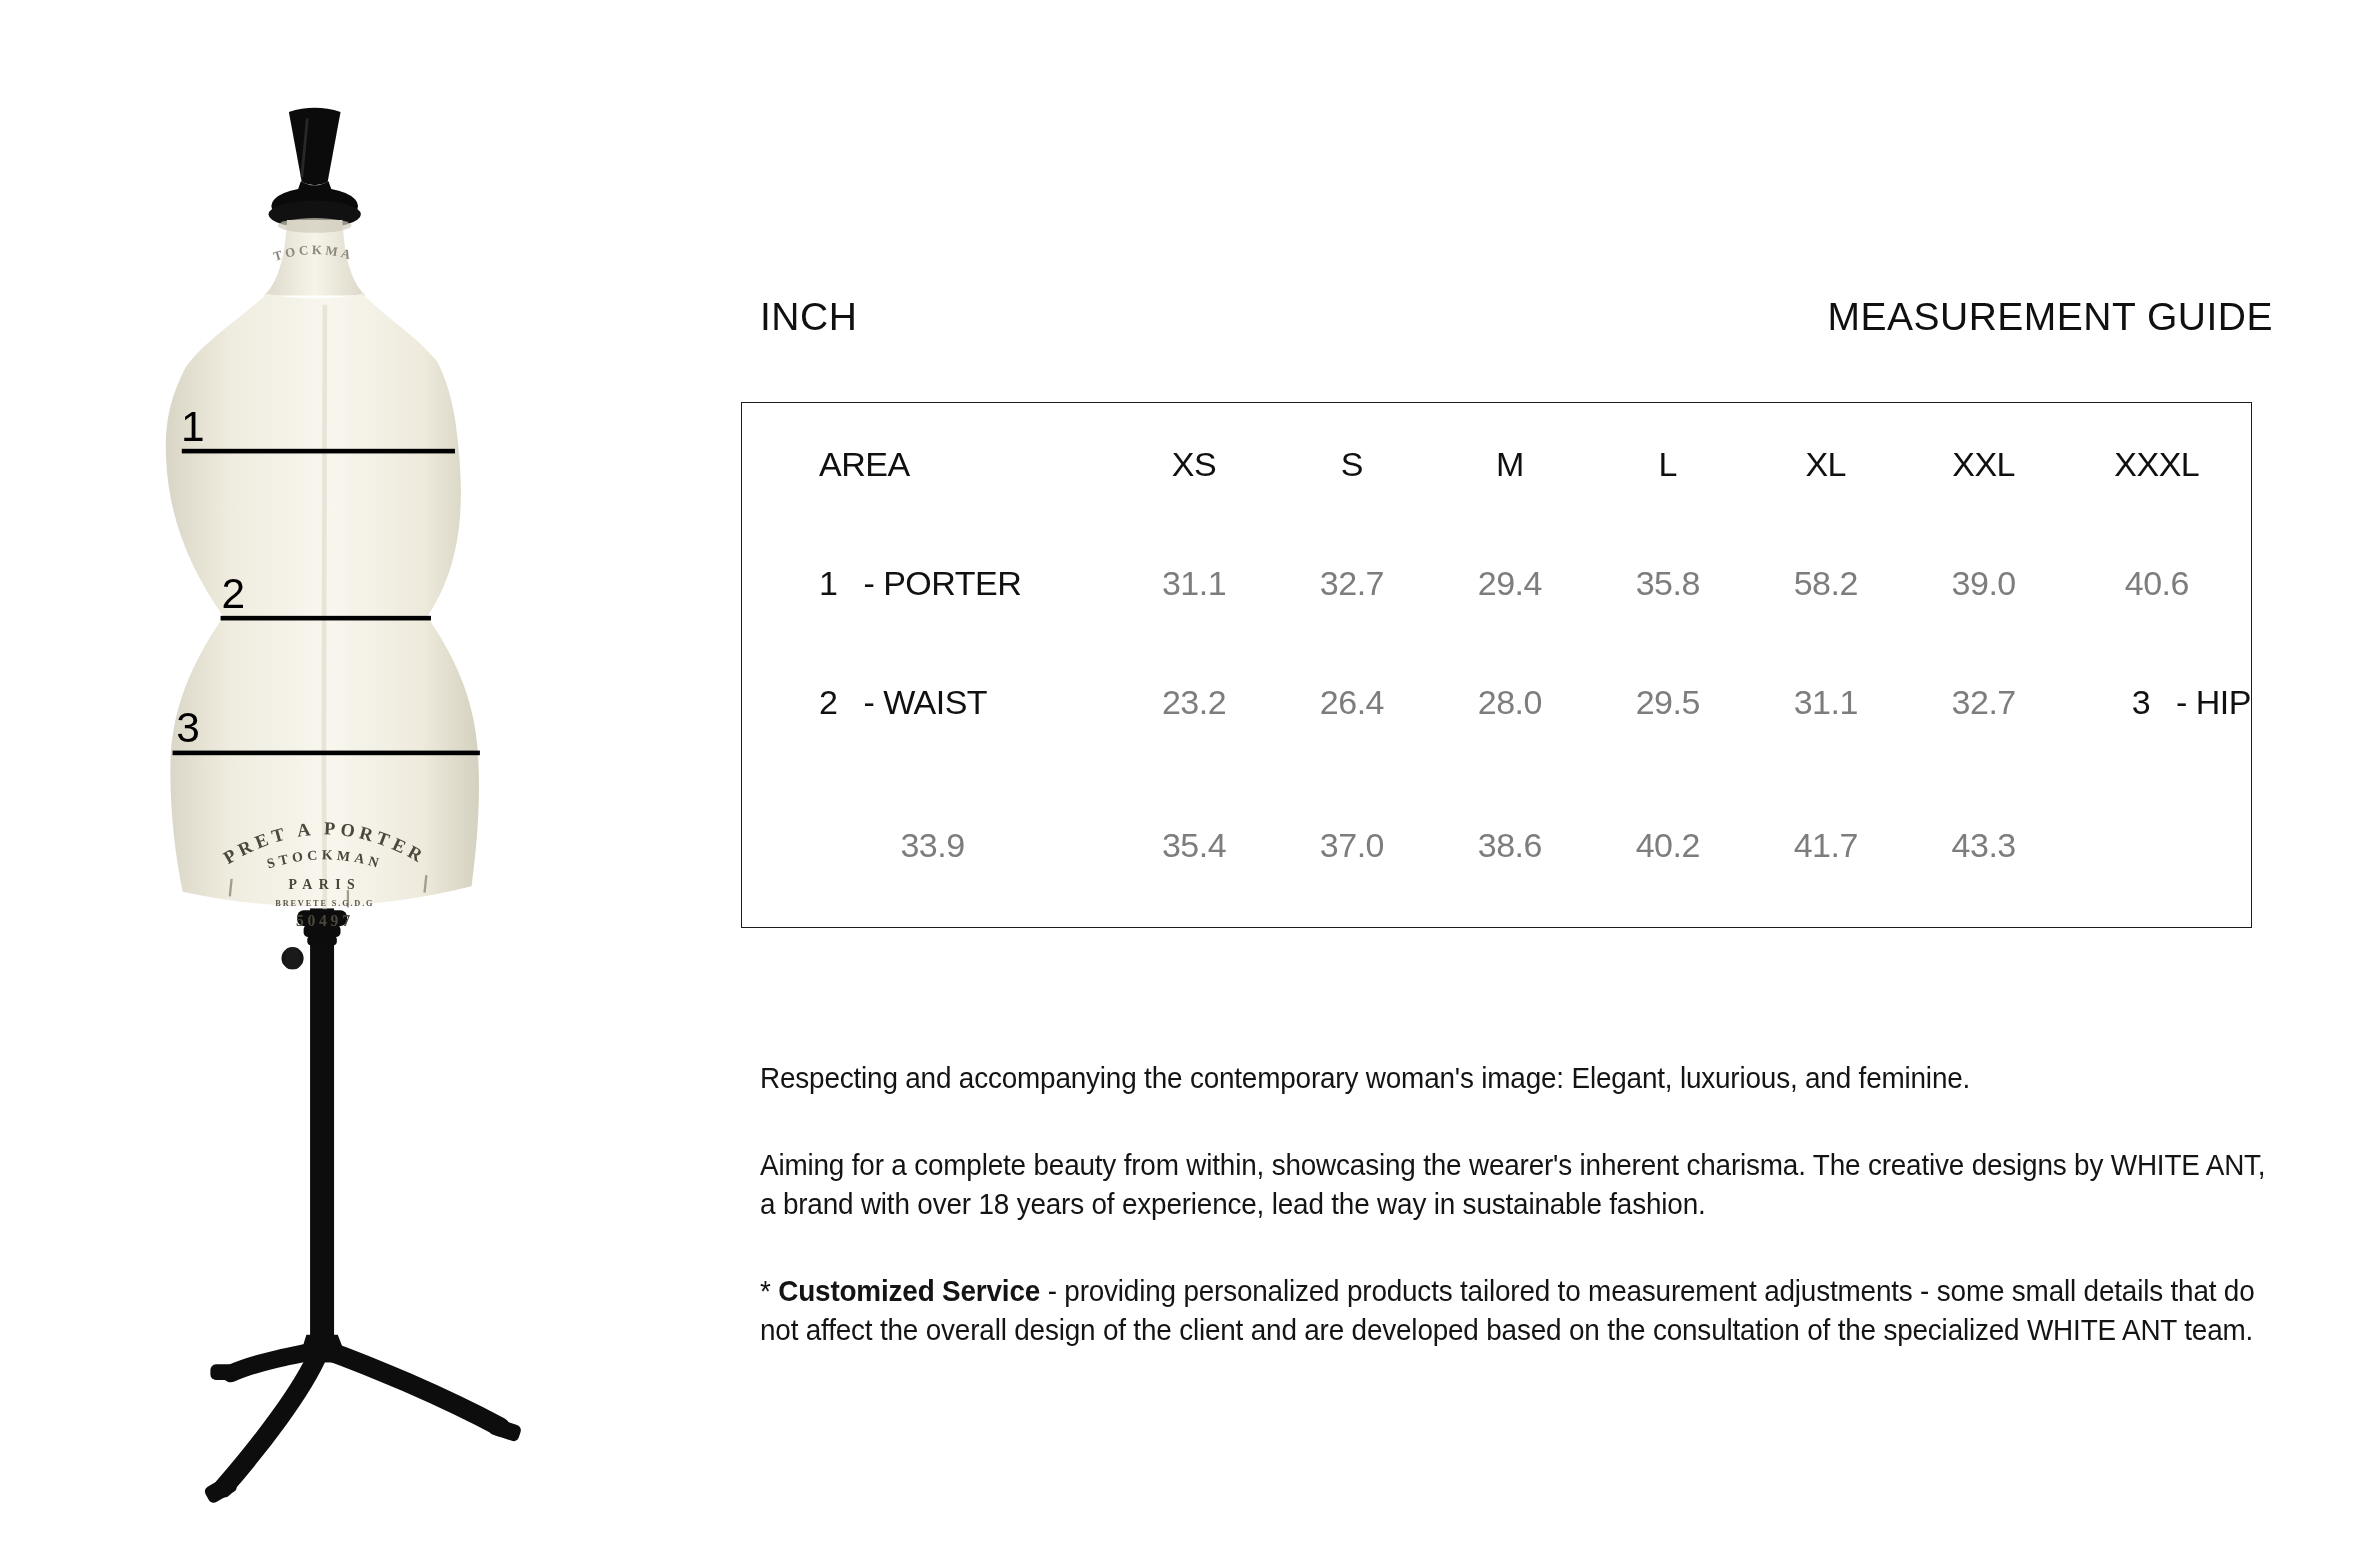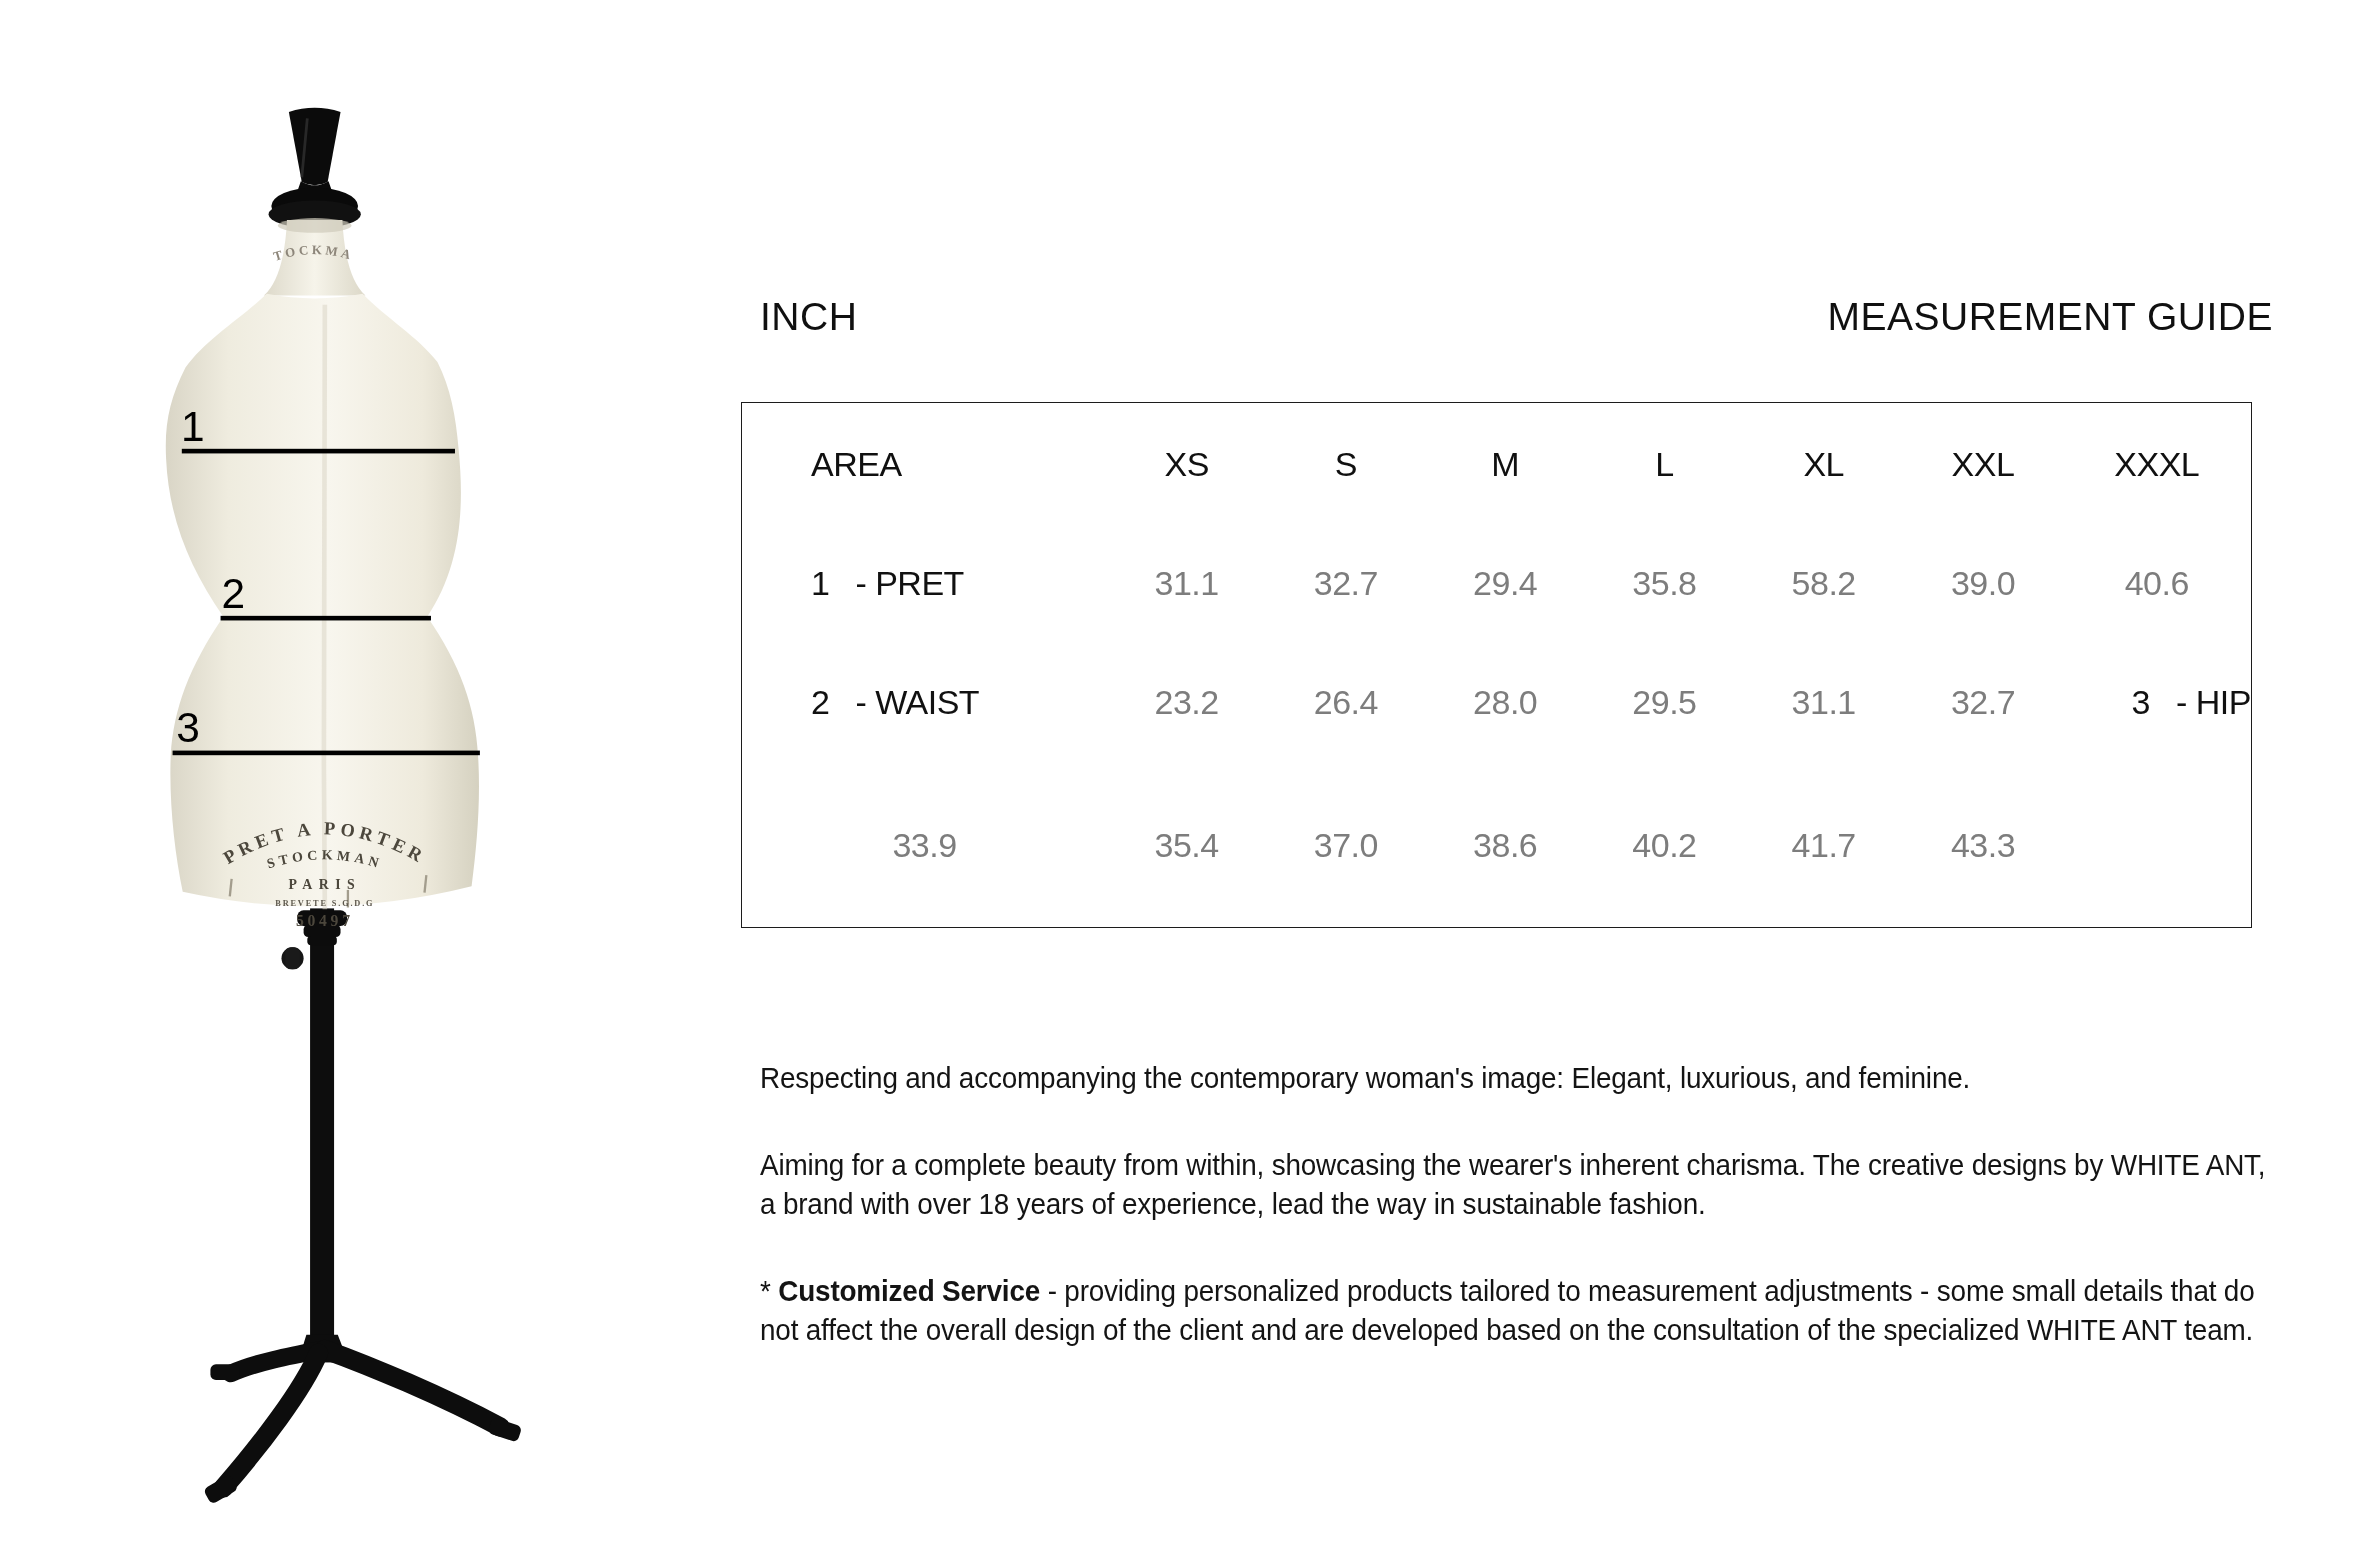--- a/index.html
+++ b/index.html
@@ -15,21 +15,21 @@
     position:absolute;left:760px;top:295px;width:1513px;
     display:flex;justify-content:space-between;align-items:baseline;
     font-size:39px;letter-spacing:0.5px;color:#101010;
   }
   .size-table{
     position:absolute;left:741px;top:402px;width:1511px;height:526px;
     box-sizing:border-box;border:1.8px solid #1c1c1c;background:#ffffff;
     display:grid;
     grid-template-columns:365px repeat(7,1fr);
     grid-template-rows:122px 116px 122px auto;
-    font-size:34px;letter-spacing:-0.5px;
+    font-size:34px;letter-spacing:-0.5px;padding-left:8px;
   }
   .cell{display:flex;align-items:center;justify-content:center;}
   .cell.lab{justify-content:flex-start;padding-left:69px;}
   .row-label{gap:26px;}
   .row-label .hy{white-space:pre;}
   .val{color:#7d7d7d;}
   .hdr{color:#101010;}
   
   .desc{
     position:absolute;left:760px;top:1058px;width:1624px;
@@ -153,21 +153,21 @@
   <div class="cell hdr">XS</div>
   <div class="cell hdr">S</div>
   <div class="cell hdr">M</div>
   <div class="cell hdr">L</div>
   <div class="cell hdr">XL</div>
   <div class="cell hdr">XXL</div>
   <div class="cell hdr">XXXL</div>
 
   <div class="cell lab row-label">
     <span>1</span>
-    <span class="hy">- PRET</span>
+    <span class="hy">- PORTER</span>
   </div>
   <div class="cell val">31.1</div>
   <div class="cell val">32.7</div>
   <div class="cell val">29.4</div>
   <div class="cell val">35.8</div>
   <div class="cell val">58.2</div>
   <div class="cell val">39.0</div>
   <div class="cell val">40.6</div>
 
   <div class="cell lab row-label">

